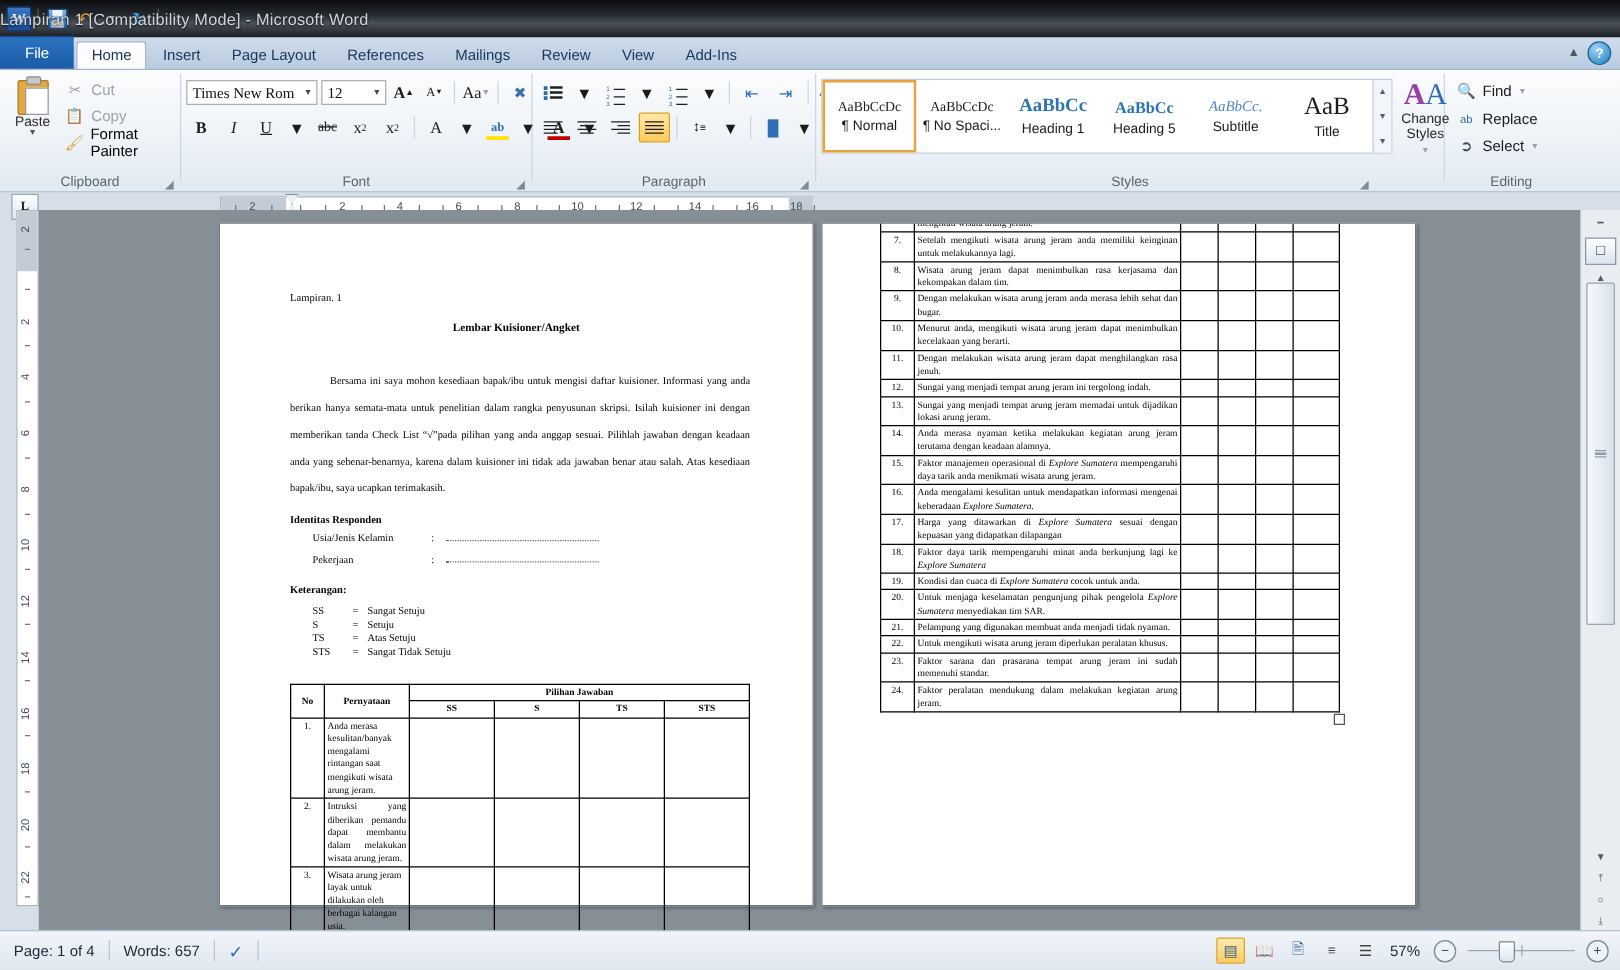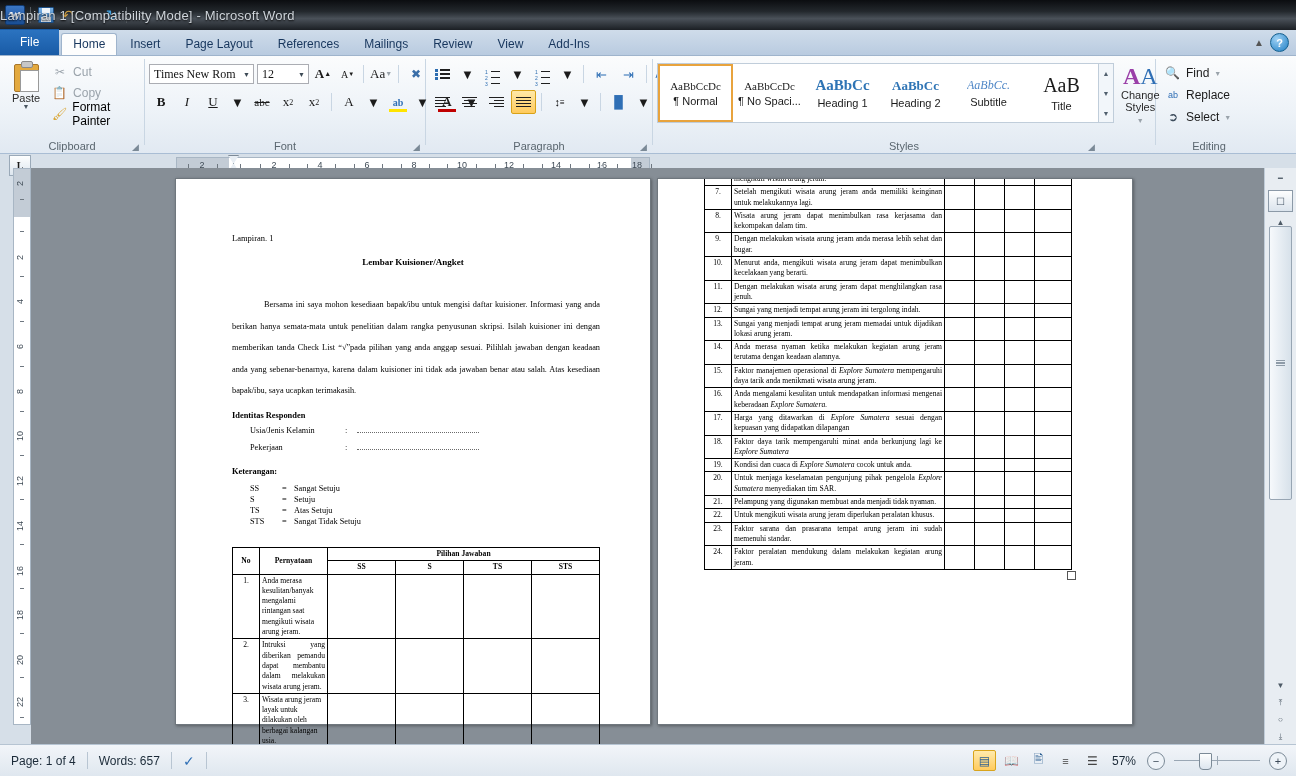--- a/index.html
+++ b/index.html
@@ -515,21 +515,21 @@
           <div class="sitem">
             <div class="spre s-norm">AaBbCcDc</div>
             <div class="sname">¶ No Spaci...</div>
           </div>
           <div class="sitem">
             <div class="spre s-h1">AaBbCс</div>
             <div class="sname">Heading 1</div>
           </div>
           <div class="sitem">
             <div class="spre s-h2">AaBbCc</div>
-            <div class="sname">Heading 2</div>
+            <div class="sname">Heading 5</div>
           </div>
           <div class="sitem">
             <div class="spre s-sub">AaBbCc.</div>
             <div class="sname">Subtitle</div>
           </div>
           <div class="sitem">
             <div class="spre s-title">AaB</div>
             <div class="sname">Title</div>
           </div>
           <div class="sscroll">

